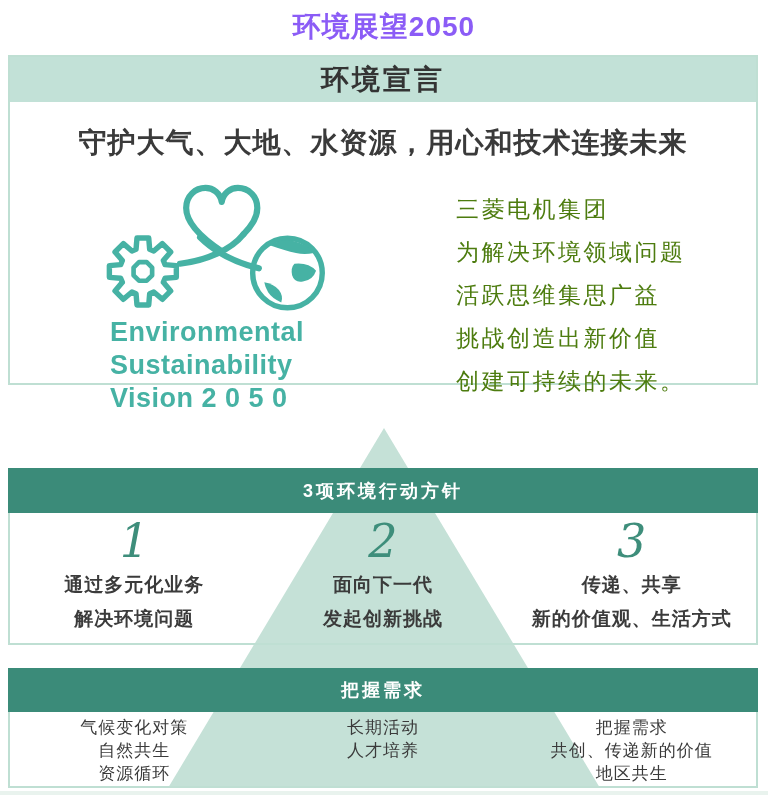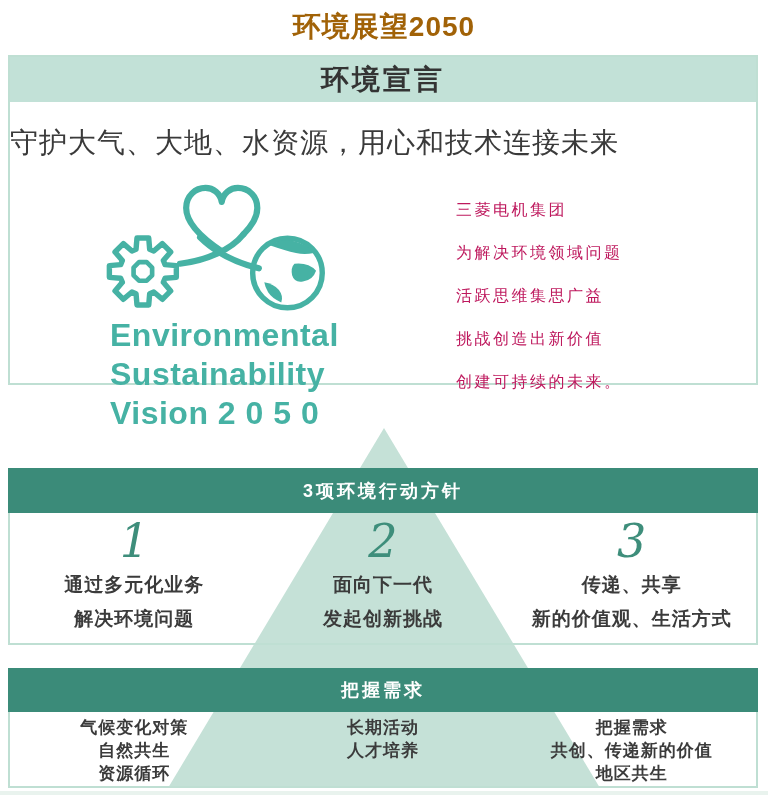--- a/index.html
+++ b/index.html
@@ -2,49 +2,49 @@
 <html><head>
 <meta charset="utf-8">
 <style>
   html,body{margin:0;padding:0;}
   body{
     width:768px;height:795px;position:relative;background:#ffffff;
     font-family:"Liberation Sans",sans-serif;overflow:hidden;
   }
   .page-title{
     position:absolute;top:8px;left:0;width:768px;text-align:center;
-    font-size:28px;font-weight:700;color:#a16207;letter-spacing:1px;z-index:2;
+    font-size:28px;font-weight:700;color:#8b5cf6;letter-spacing:1px;z-index:2;
   }
   
   .triangle{
     position:absolute;left:168px;top:428px;width:432px;height:360px;
     background:#c5e1d7;clip-path:polygon(50% 0,100% 100%,0 100%);z-index:0;
   }
   
   .box1{
     position:absolute;left:8px;top:55px;width:750px;height:330px;
     background:#ffffff;border:2px solid #bfdfd3;box-sizing:border-box;z-index:1;
   }
   .box1-header{
     height:45px;background:#c2e1d7;display:flex;align-items:center;justify-content:center;
     font-size:28px;font-weight:700;color:#333333;letter-spacing:3px;
   }
   .headline{
-    text-align:left;margin-top:22px;font-size:28px;font-weight:400;
+    text-align:center;margin-top:22px;font-size:28px;font-weight:700;
     color:#3a3a3a;letter-spacing:1px;
   }
   .decl-row{display:flex;padding:12px 16px 0 84px;}
   .logo-col{width:330px;}
   .logo-graphic{display:block;margin-left:4px;}
   .logo-text{
-    font-size:32px;font-weight:700;color:#46b2a4;line-height:1.22;
+    font-size:27px;font-weight:700;color:#46b2a4;line-height:1.22;
     letter-spacing:0.5px;padding-left:16px;margin-top:2px;
   }
   .body-col{padding-left:32px;padding-top:14px;}
-  .body-line{font-size:16px;color:#be185d;letter-spacing:2.5px;line-height:43px;white-space:nowrap;}
+  .body-line{font-size:23px;color:#4d7c0f;letter-spacing:2.5px;line-height:43px;white-space:nowrap;}
   
   .band{
     position:absolute;left:8px;width:750px;background:#3b8b79;color:#ffffff;
     display:flex;align-items:center;justify-content:center;
     font-size:18px;font-weight:700;letter-spacing:3px;box-sizing:border-box;z-index:1;
   }
   .bar2{top:468px;height:45px;}
   .bar3{top:668px;height:44px;}
   .under-box{
     position:absolute;left:8px;width:750px;border:2px solid #bfdfd3;border-top:none;
@@ -52,21 +52,21 @@
   }
   .box2{top:513px;height:132px;}
   .box3{top:712px;height:76px;}
   .policy-col{flex:1;text-align:center;padding-top:2px;}
   .policy-number{
     font-family:"DejaVu Serif",serif;font-style:italic;font-size:46px;
     color:#3e8e7b;line-height:1.15;
   }
   .policy-line{font-size:19px;font-weight:700;color:#3b3b3b;line-height:1.8;letter-spacing:1px;white-space:nowrap;}
   .measure-col{flex:1;text-align:center;padding-top:4px;}
-  .measure-line{font-size:17px;font-weight:700;color:#3b3b3b;line-height:23px;letter-spacing:1px;white-space:nowrap;}
+  .measure-line{font-size:17px;font-weight:400;color:#3b3b3b;line-height:23px;letter-spacing:1px;white-space:nowrap;}
   .bottom-strip{position:absolute;left:0;top:791px;width:768px;height:4px;background:#e9f3ee;z-index:1;}
 </style>
 </head>
 <body>
 
 <div class="triangle"></div>
 
 <div class="page-title">环境展望2050</div>
 
 <div class="box1">

